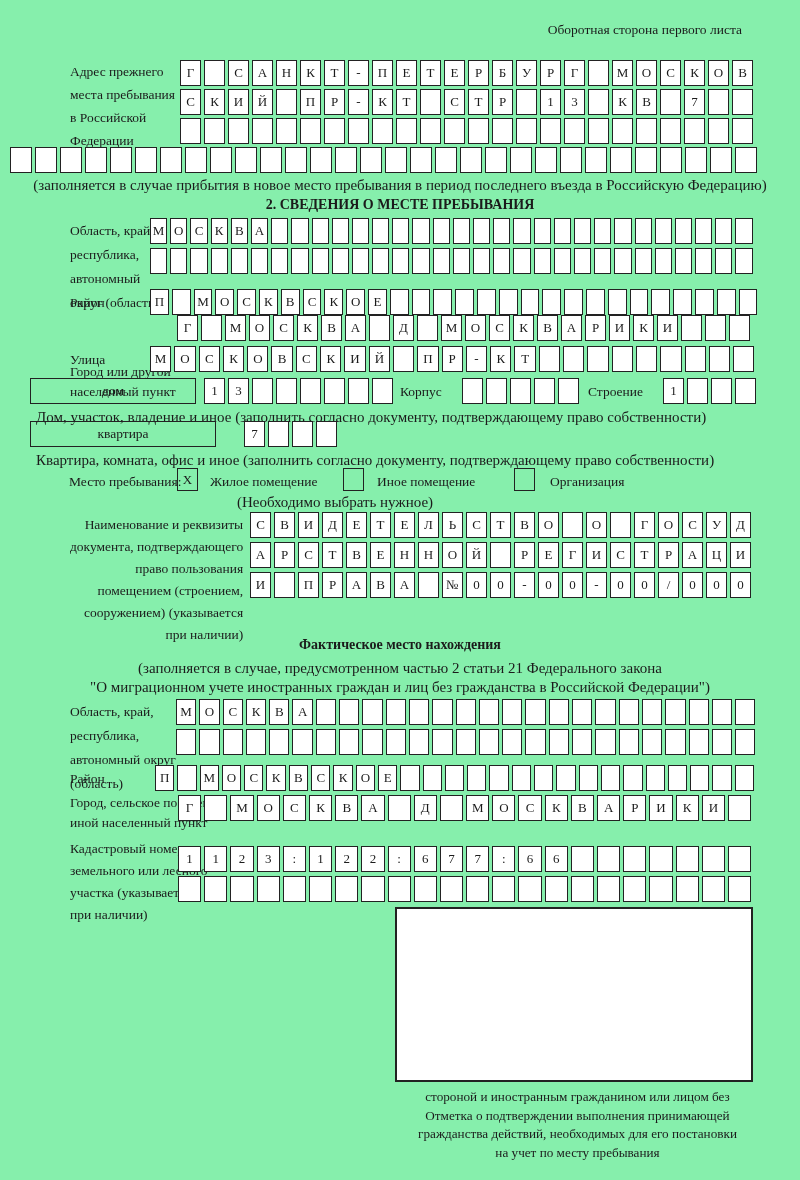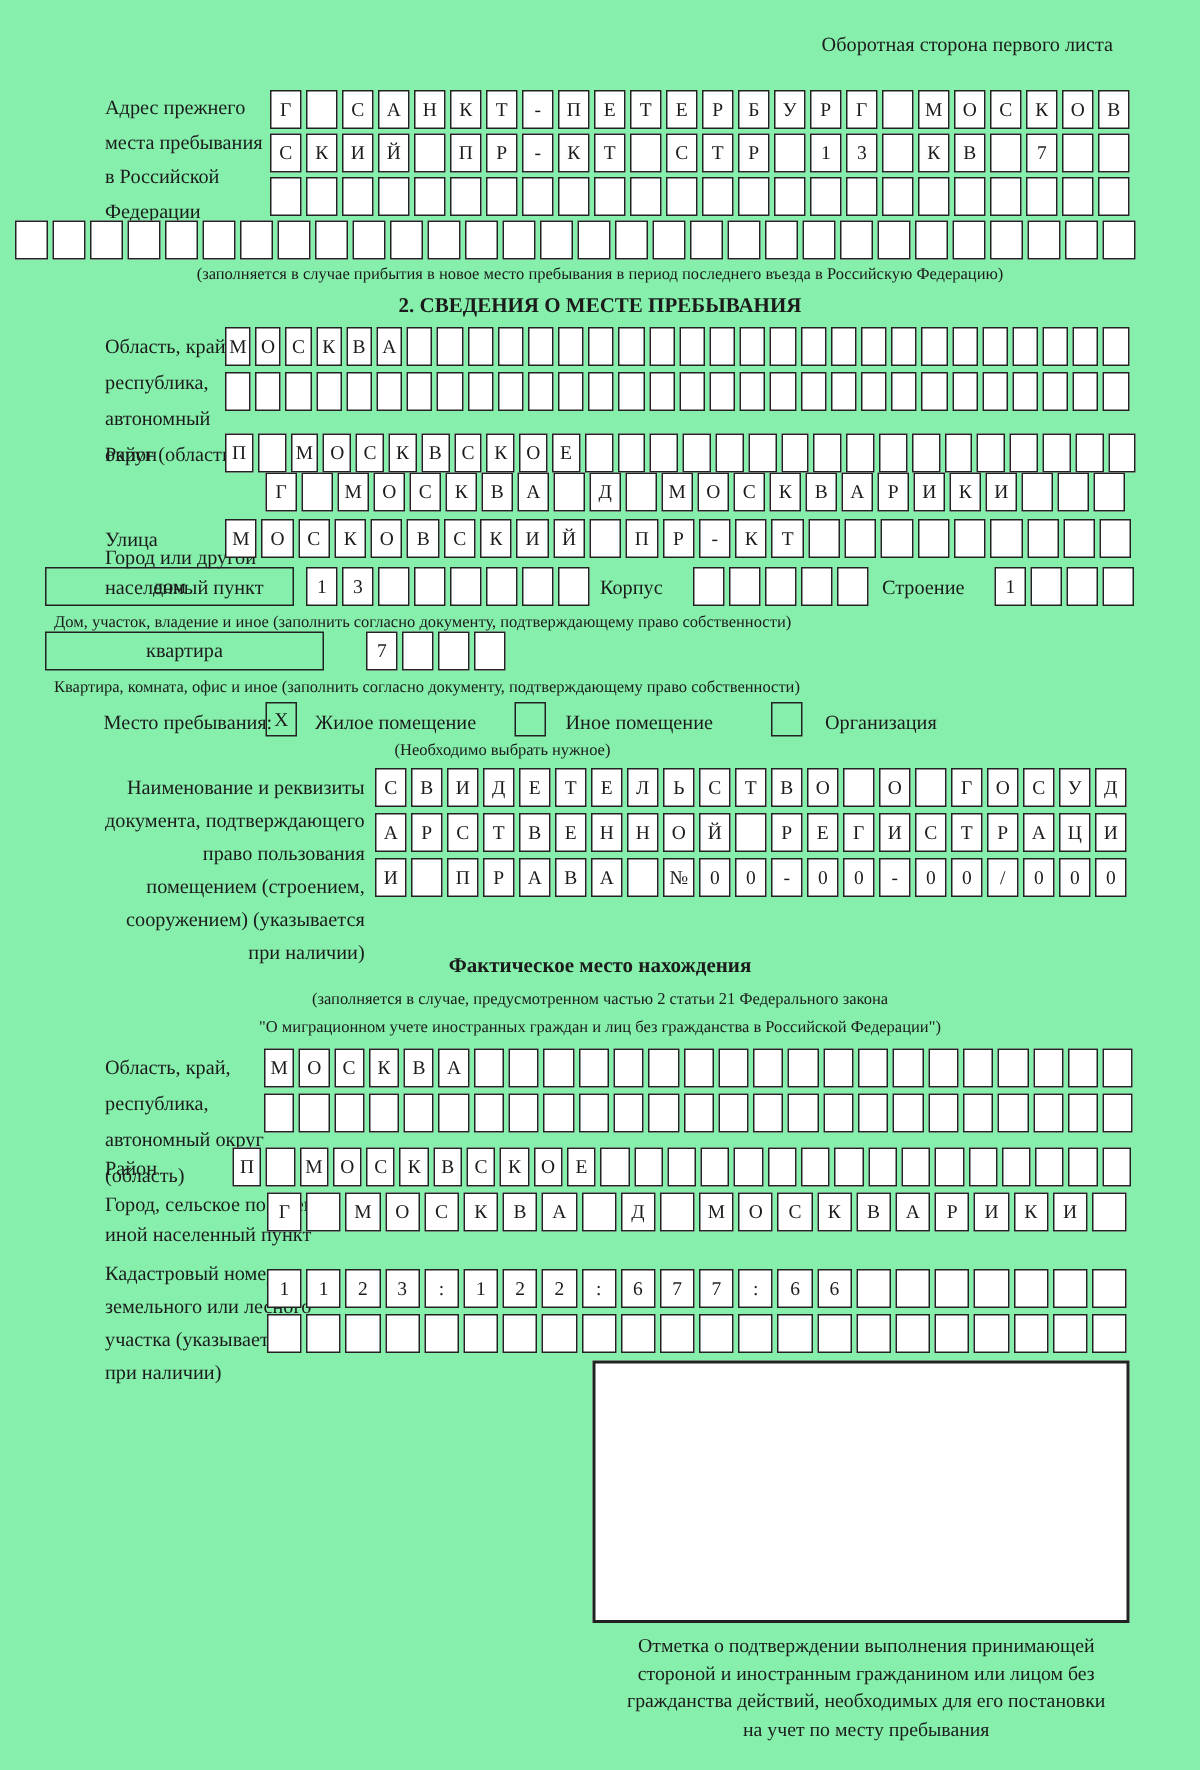--- a/index.html
+++ b/index.html
@@ -6,21 +6,21 @@
   .page{
     position:relative;width:800px;height:1180px;background:#86efac;
     font-family:"Liberation Serif","DejaVu Serif",serif;color:#1b1b1b;
     overflow:hidden;
   }
   .abs{position:absolute;}
   .lbl{font-size:13.5px;line-height:23px;}
   .lh20{line-height:20px;}
   .lh22{line-height:22px;}
   .lh24{line-height:24px;}
-  .cap{font-size:11px;}
+  .cap{font-size:15px;}
   .center{text-align:center;width:800px;left:0;}
   .bold{font-weight:bold;}
   .cellrow{display:flex;column-gap:3px;}
   .cell{
     box-sizing:border-box;border:1.6px solid #222;background:#fff;
     height:26px;display:flex;align-items:center;justify-content:center;
     font-size:13px;
   }
   .cw21 .cell{width:21px;}
   .cw22 .cell{width:22px;}
@@ -639,19 +639,19 @@
       <span class="cell"></span>
       <span class="cell"></span>
       <span class="cell"></span>
       <span class="cell"></span>
       <span class="cell"></span>
       <span class="cell"></span>
     </div>
 
   <div class="abs bigbox" style="left:395px;top:907px;width:358px;height:175px;"></div>
   <div class="abs" style="left:365px;top:1088px;width:425px;text-align:center;font-size:13.2px;line-height:18.7px;">
+      <div>стороной и иностранным гражданином или лицом без</div>
       <div>Отметка о подтверждении выполнения принимающей</div>
-      <div>стороной и иностранным гражданином или лицом без</div>
       <div>гражданства действий, необходимых для его постановки</div>
       <div>на учет по месту пребывания</div>
     </div>
 
 </div>
 
 </body></html>

